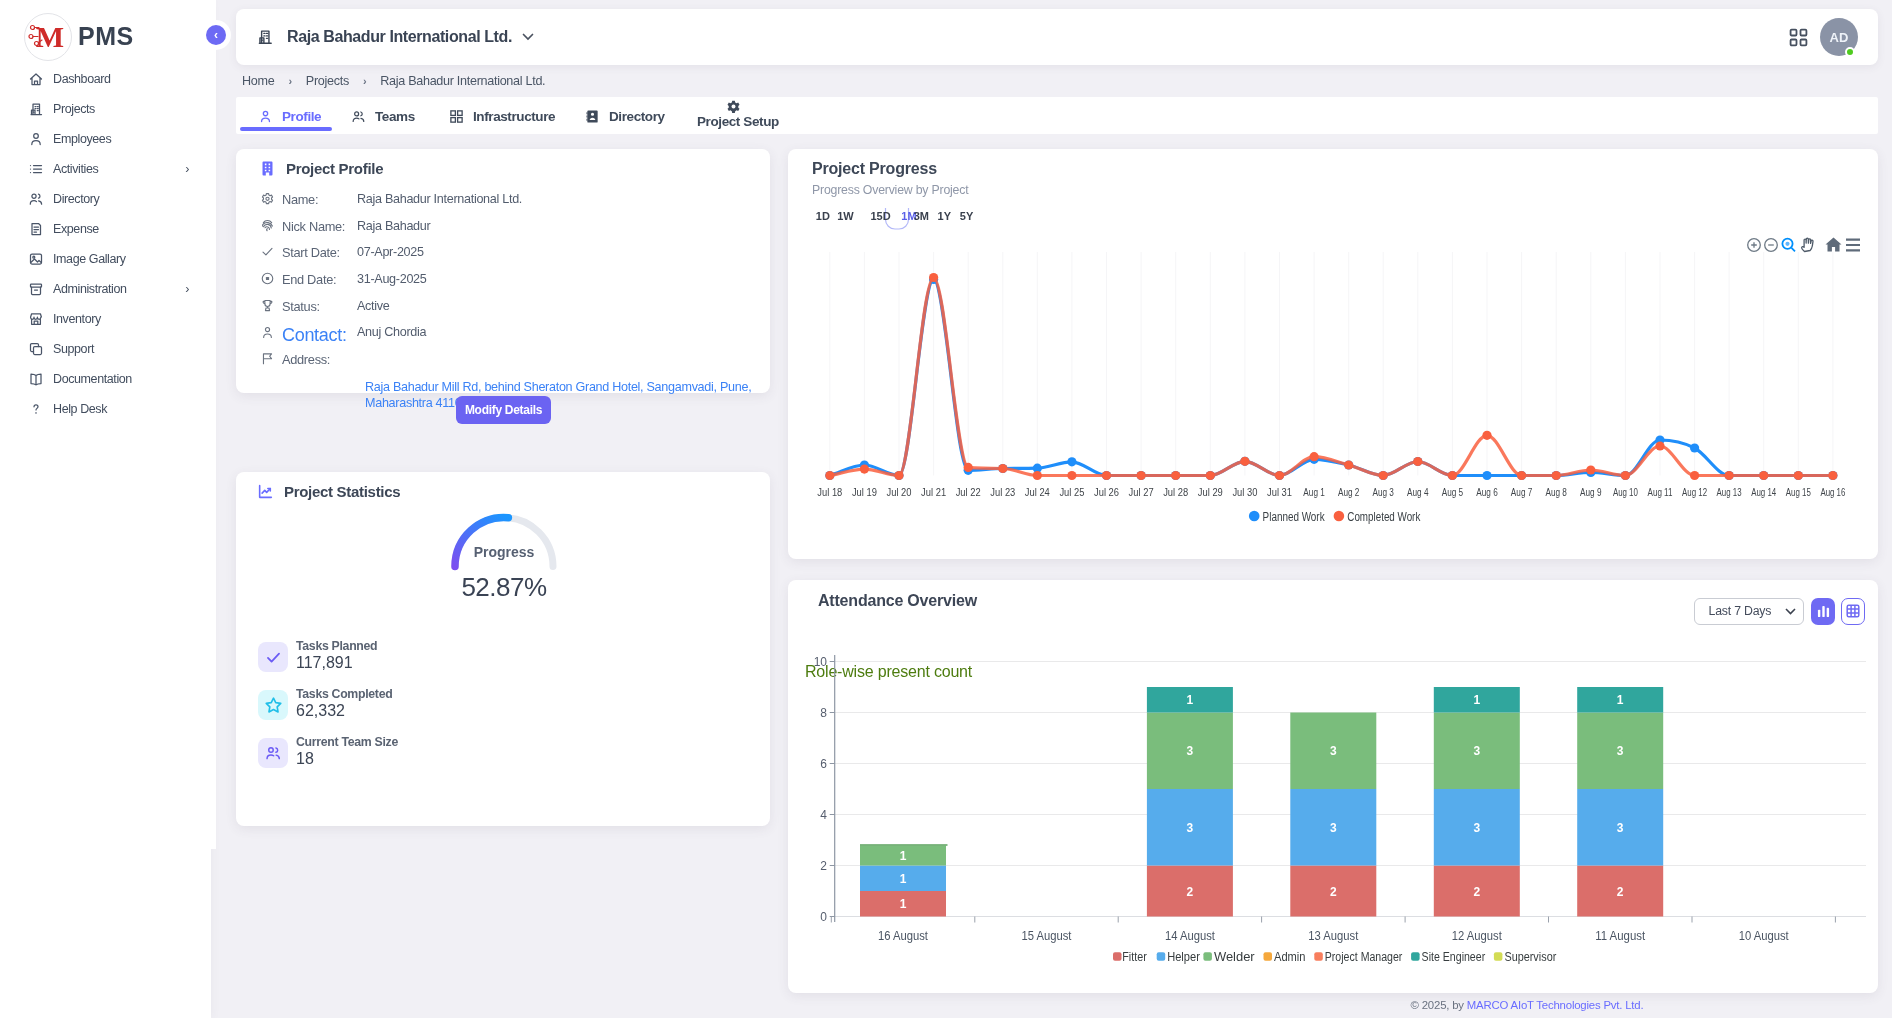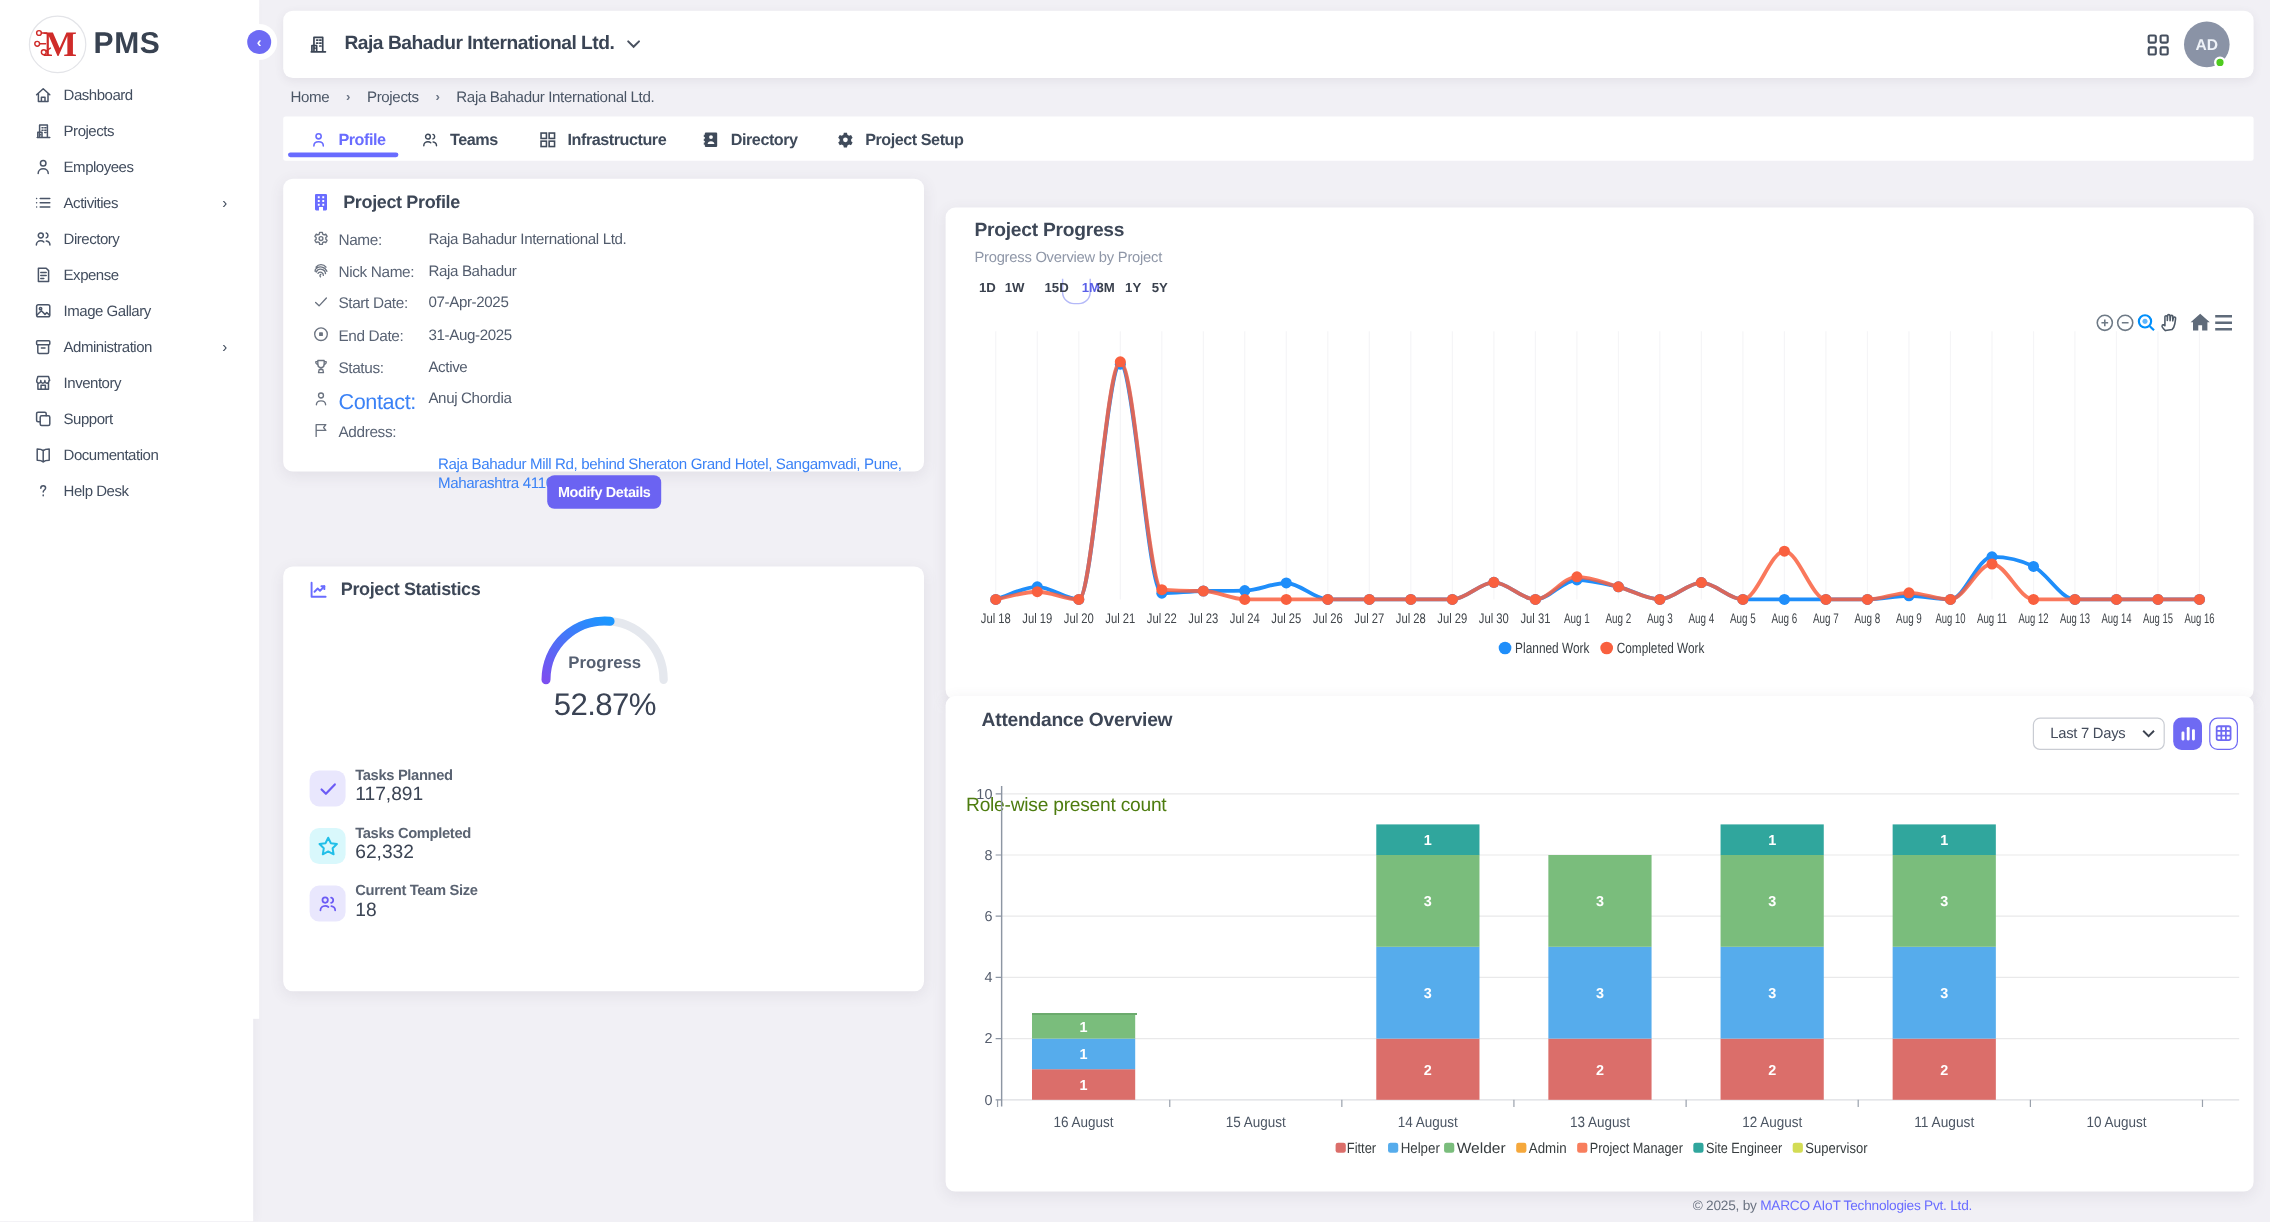--- a/index.html
+++ b/index.html
@@ -181,21 +181,21 @@
         </svg>
         <span>Infrastructure</span>
       </div>
       <div class="tab" style="left:349px;">
         <svg width="15" height="15" viewBox="0 0 16 16" fill="#3f4a5a">
           <path d="M3.5 1.5h9a1 1 0 0 1 1 1v11a1 1 0 0 1-1 1h-9a1 1 0 0 1-1-1v-11a1 1 0 0 1 1-1zm4.5 5.8a1.7 1.7 0 1 0 0-3.4 1.7 1.7 0 0 0 0 3.4zM5 11.8c0-1.6 1.3-2.6 3-2.6s3 1 3 2.6z" fill-rule="evenodd"></path>
           <path d="M1.6 3.5h1v2h-1zM1.6 7h1v2h-1zM1.6 10.5h1v2h-1z"></path>
         </svg>
         <span>Directory</span>
       </div>
-      <div class="tab" style="left:461px;">
+      <div class="tab" style="left:461px;flex-direction:column;">
         <svg width="15" height="15" viewBox="0 0 16 16" fill="#3f4a5a">
           <path d="M6.6 1.8h2.8l.4 1.8 1.5.9 1.7-.7 1.4 2.4-1.3 1.2v1.8l1.3 1.2-1.4 2.4-1.7-.7-1.5.9-.4 1.8H6.6l-.4-1.8-1.5-.9-1.7.7-1.4-2.4 1.3-1.2V7.4L1.6 6.2 3 3.8l1.7.7 1.5-.9z"></path>
           <circle cx="8" cy="8" r="2.1" fill="#fff"></circle>
         </svg>
         <span>Project Setup</span>
       </div>
   </div>
 </div>
 
 <div class="card" style="left:236px; top:149px; width:534px; height:244px;">
@@ -282,21 +282,21 @@
     <div style="position:absolute;left:60px;top:230px;font-size:16px;color:#3b4454;">62,332</div>
 <div style="position:absolute;left:22px;top:266px;width:30px;height:30px;border-radius:8px;background:#e9e7fd;display:flex;align-items:center;justify-content:center;">
       <svg width="18" height="18" viewBox="0 0 16 16" fill="none" stroke="#6b5bf5" stroke-width="1.3" stroke-linecap="round" stroke-linejoin="round">
         <circle cx="6.2" cy="5.4" r="2"></circle>
         <path d="M2.7 13c0-1.9 1.5-3.3 3.5-3.3.9 0 1.8.3 2.4.8M10.6 3.5a2 2 0 0 1 0 3.9M10.8 9.9c1.6.3 2.8 1.5 2.8 3.1"></path>
       </svg>
     </div>
     <div style="position:absolute;left:60px;top:263px;font-size:12.3px;font-weight:bold;color:#5a6372;letter-spacing:-0.3px;">Current Team Size</div>
     <div style="position:absolute;left:60px;top:278px;font-size:16px;color:#3b4454;text-align:right;">18</div>
 </div>
-<div class="card" style="left:788px; top:149px; width:1090px; height:410px;margin-top:24px;">
+<div class="card" style="left:788px; top:149px; width:1090px; height:410px;">
 <div style="position:absolute;left:24px;top:11px;font-size:16px;font-weight:bold;color:#3d4757;letter-spacing:-0.2px;">Project Progress</div>
 <div style="position:absolute;left:24px;top:34px;font-size:12.3px;color:#8f97a8;letter-spacing:-0.2px;">Progress Overview by Project</div>
 <svg width="26" height="26" viewBox="0 0 26 26" style="position:absolute;left:95.5px;top:59px;" fill="none">
       <path d="M1.5 0v11.5a9.5 9.5 0 0 0 9.5 9.5h4a9.5 9.5 0 0 0 9.5-9.5V0" stroke="#b4b9f8" stroke-width="1.2"></path>
     </svg>
 <div style="position:absolute;left:14.799999999999997px;top:60.5px;width:40px;text-align:center;font-size:11px;font-weight:bold;color:#3a414e;">1D</div>
 <div style="position:absolute;left:37.5px;top:60.5px;width:40px;text-align:center;font-size:11px;font-weight:bold;color:#3a414e;">1W</div>
 <div style="position:absolute;left:62.5px;top:60.5px;width:60px;text-align:center;font-size:11px;font-weight:bold;color:#3a414e;">15D</div>
 <div style="position:absolute;left:101px;top:60.5px;width:40px;text-align:center;font-size:11px;font-weight:bold;color:#5a60e8;">1M</div>
 <div style="position:absolute;left:113.30000000000001px;top:60.5px;width:40px;text-align:center;font-size:11px;font-weight:bold;color:#3a414e;">3M</div>

